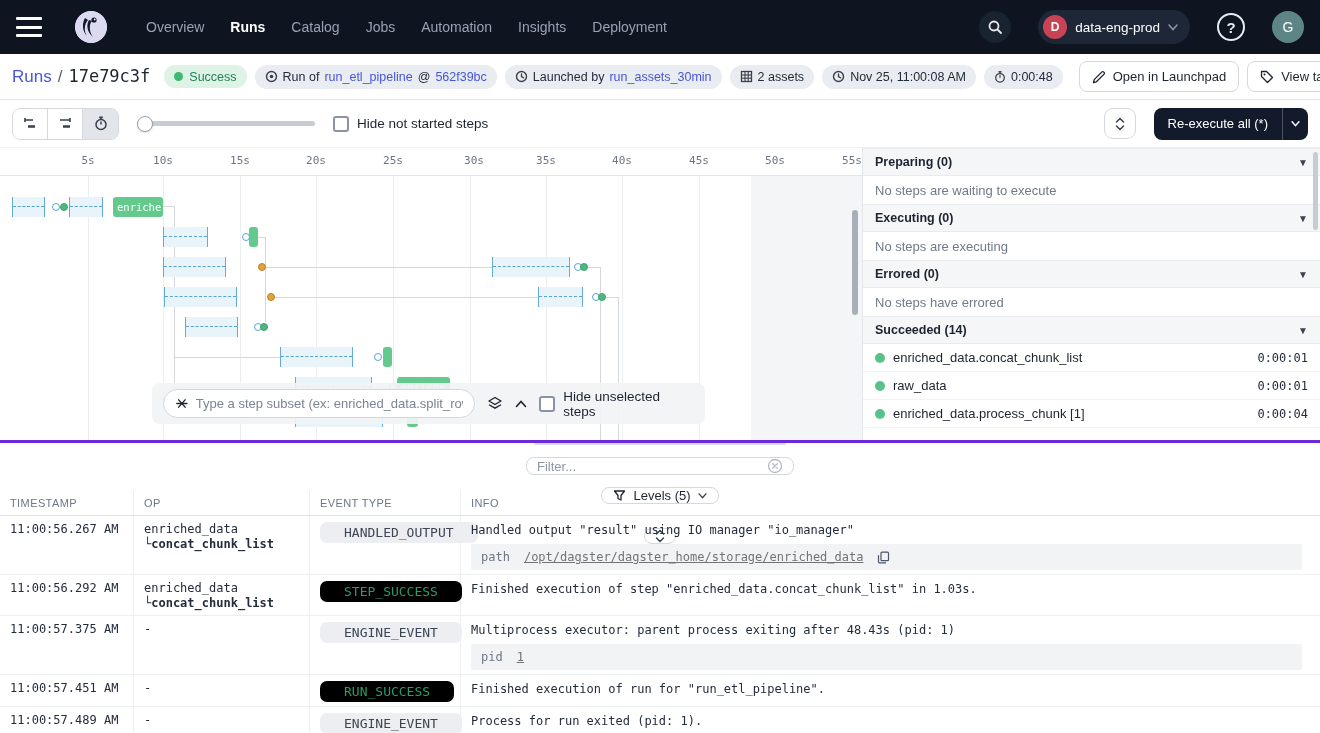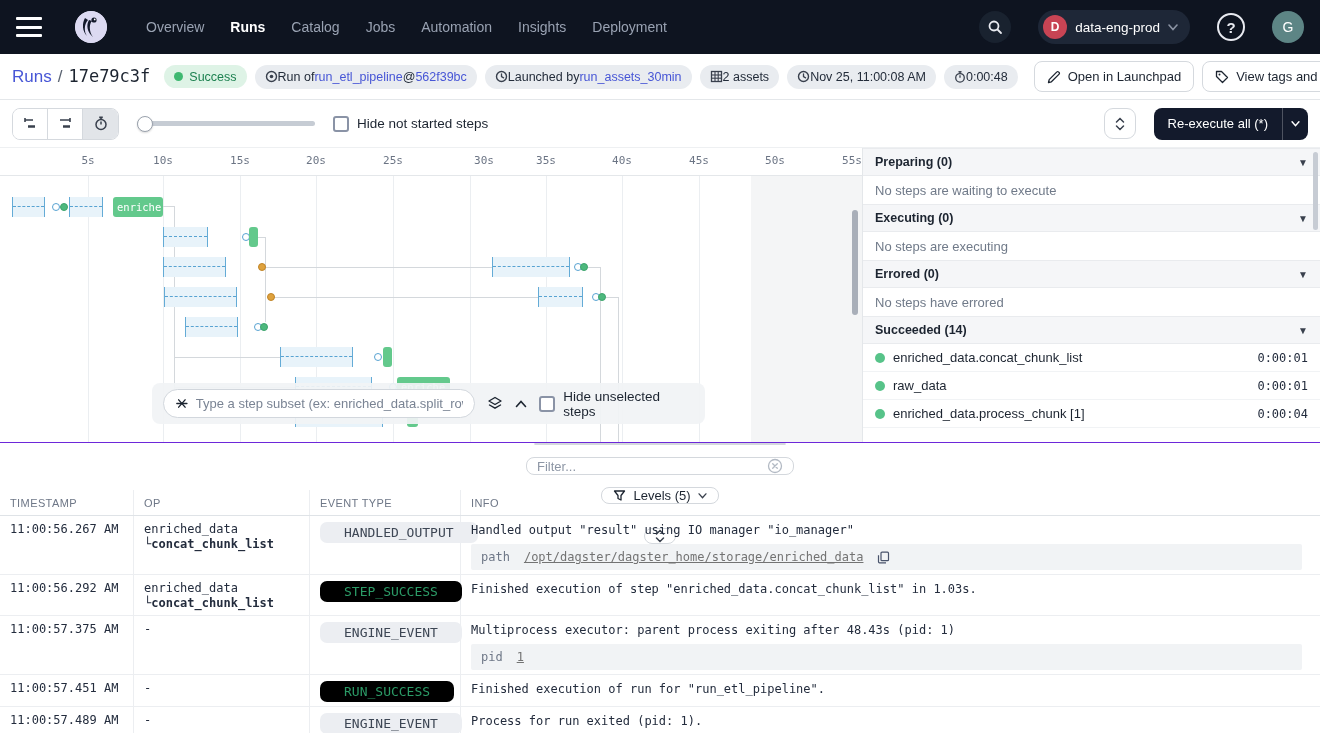--- a/index.html
+++ b/index.html
@@ -30,21 +30,21 @@
   .help-btn{width:28px;height:28px;border-radius:50%;border:2px solid #e8eaf0;color:#e8eaf0;font-size:15px;font-weight:bold;display:flex;align-items:center;justify-content:center;margin-right:10px;cursor:pointer;}
   .user-avatar{width:32px;height:32px;border-radius:50%;background:#5d8585;color:#fff;font-size:14px;display:flex;align-items:center;justify-content:center;cursor:pointer;}
 
   
   .runheader{height:46px;display:flex;align-items:center;padding:0 12px;gap:8px;border-bottom:1px solid var(--border);}
   .crumb{font-size:17px;display:flex;align-items:baseline;gap:6px;margin-right:6px;}
   .crumb a{color:var(--link);text-decoration:none;cursor:pointer;}
   .crumb .sep{color:#5b6472;}
   .status-badge{height:23px;border-radius:12px;background:var(--success-bg);color:var(--success-text);display:flex;align-items:center;gap:6px;padding:0 10px;font-size:12.5px;}
   .status-badge .dot{width:9px;height:9px;border-radius:50%;background:#3fb871;}
-  .tag{height:24px;border-radius:12px;background:var(--pill);display:flex;align-items:center;padding:0 10px;font-size:12.5px;color:#232c3a;white-space:nowrap;}
+  .tag{height:24px;border-radius:12px;background:var(--pill);display:flex;align-items:center;gap:5px;padding:0 10px;font-size:12.5px;color:#232c3a;white-space:nowrap;}
   .tag svg{flex:none;}
   .tag .lnk{color:var(--link);cursor:pointer;}
   .runheader .spacer{flex:1;}
   .btn{height:31px;border:1px solid #d5d9de;border-radius:8px;background:#fff;display:flex;align-items:center;gap:7px;padding:0 12px;font-size:13px;cursor:pointer;white-space:nowrap;}
   .icon-btn{width:32px;height:31px;border:1px solid #d5d9de;border-radius:8px;background:#fff;display:flex;align-items:center;justify-content:center;cursor:pointer;}
 
   
   .toolbar{height:48px;display:flex;align-items:center;padding:0 12px;gap:18px;border-bottom:1px solid #eef0f2;}
   .seg{display:flex;border:1px solid #d5d9de;border-radius:8px;overflow:hidden;}
   .seg .cell{width:35px;height:30px;display:flex;align-items:center;justify-content:center;border-right:1px solid #d5d9de;cursor:pointer;background:#fff;}
@@ -55,21 +55,21 @@
   .slider .knob{position:absolute;left:0;top:1px;width:16px;height:16px;border-radius:50%;background:#fff;border:1.5px solid #9aa2ad;box-shadow:0 1px 2px rgba(0,0,0,.15);cursor:pointer;}
   .checkbox{width:16px;height:16px;border:2px solid #8a93a6;border-radius:3px;background:#fff;cursor:pointer;flex:none;}
   .cb-label{font-size:13.5px;}
   .chk{display:flex;align-items:center;gap:8px;}
   .toolbar .spacer{flex:1;}
   .reexec{height:32px;background:var(--dark-btn);border-radius:8px;display:flex;align-items:center;color:#fff;font-size:13px;cursor:pointer;overflow:hidden;}
   .reexec .lbl{padding:0 14px;}
   .reexec .caret{width:26px;height:100%;display:flex;align-items:center;justify-content:center;border-left:1px solid rgba(255,255,255,.25);}
 
   
-  .workspace{height:295px;display:flex;position:relative;border-bottom:1px solid #6d28d9;}
+  .workspace{height:295px;display:flex;position:relative;border-bottom:3px solid #6d28d9;}
   .gantt{width:862px;position:relative;overflow:hidden;}
   .axis{height:28px;border-bottom:1px solid var(--border);position:relative;}
   .axis .tick{position:absolute;top:6px;transform:translateX(-50%);font-size:11px;color:#6b7484;}
   .chartarea{position:absolute;left:0;top:28px;right:0;bottom:0;}
   .gridline{position:absolute;top:0;bottom:0;width:1px;background:#ebeef1;}
   .endzone{position:absolute;top:0;bottom:0;background:#f4f5f6;}
   .conn{position:absolute;background:#d4d8dc;}
   .wait{position:absolute;height:20px;background:var(--wait-fill);border-left:1.5px solid var(--wait-border);border-right:1.5px solid var(--wait-border);}
   .wait::before{content:"";position:absolute;left:0;right:0;top:9px;border-top:1.5px dashed #58a3d2;}
   .gdot{position:absolute;width:8px;height:8px;border-radius:50%;}
@@ -291,21 +291,21 @@
 </div>
 
 <div class="workspace">
   <div class="gantt">
     <div class="axis mono" id="axis">
         <div class="tick mono" style="left: 88px;">5s</div>
         <div class="tick mono" style="left: 163px;">10s</div>
         <div class="tick mono" style="left: 240px;">15s</div>
         <div class="tick mono" style="left: 316px;">20s</div>
         <div class="tick mono" style="left: 393px;">25s</div>
-        <div class="tick mono" style="left: 484px;">30s</div>
+        <div class="tick mono" style="left: 474px;">30s</div>
         <div class="tick mono" style="left: 546px;">35s</div>
         <div class="tick mono" style="left: 622px;">40s</div>
         <div class="tick mono" style="left: 699px;">45s</div>
         <div class="tick mono" style="left: 775px;">50s</div>
         <div class="tick mono" style="left: 852px;">55s</div>
       </div>
     <div class="chartarea" id="chartarea">
         <div class="gridline" style="left: 88px;"></div>
         <div class="gridline" style="left: 163px;"></div>
         <div class="gridline" style="left: 240px;"></div>

